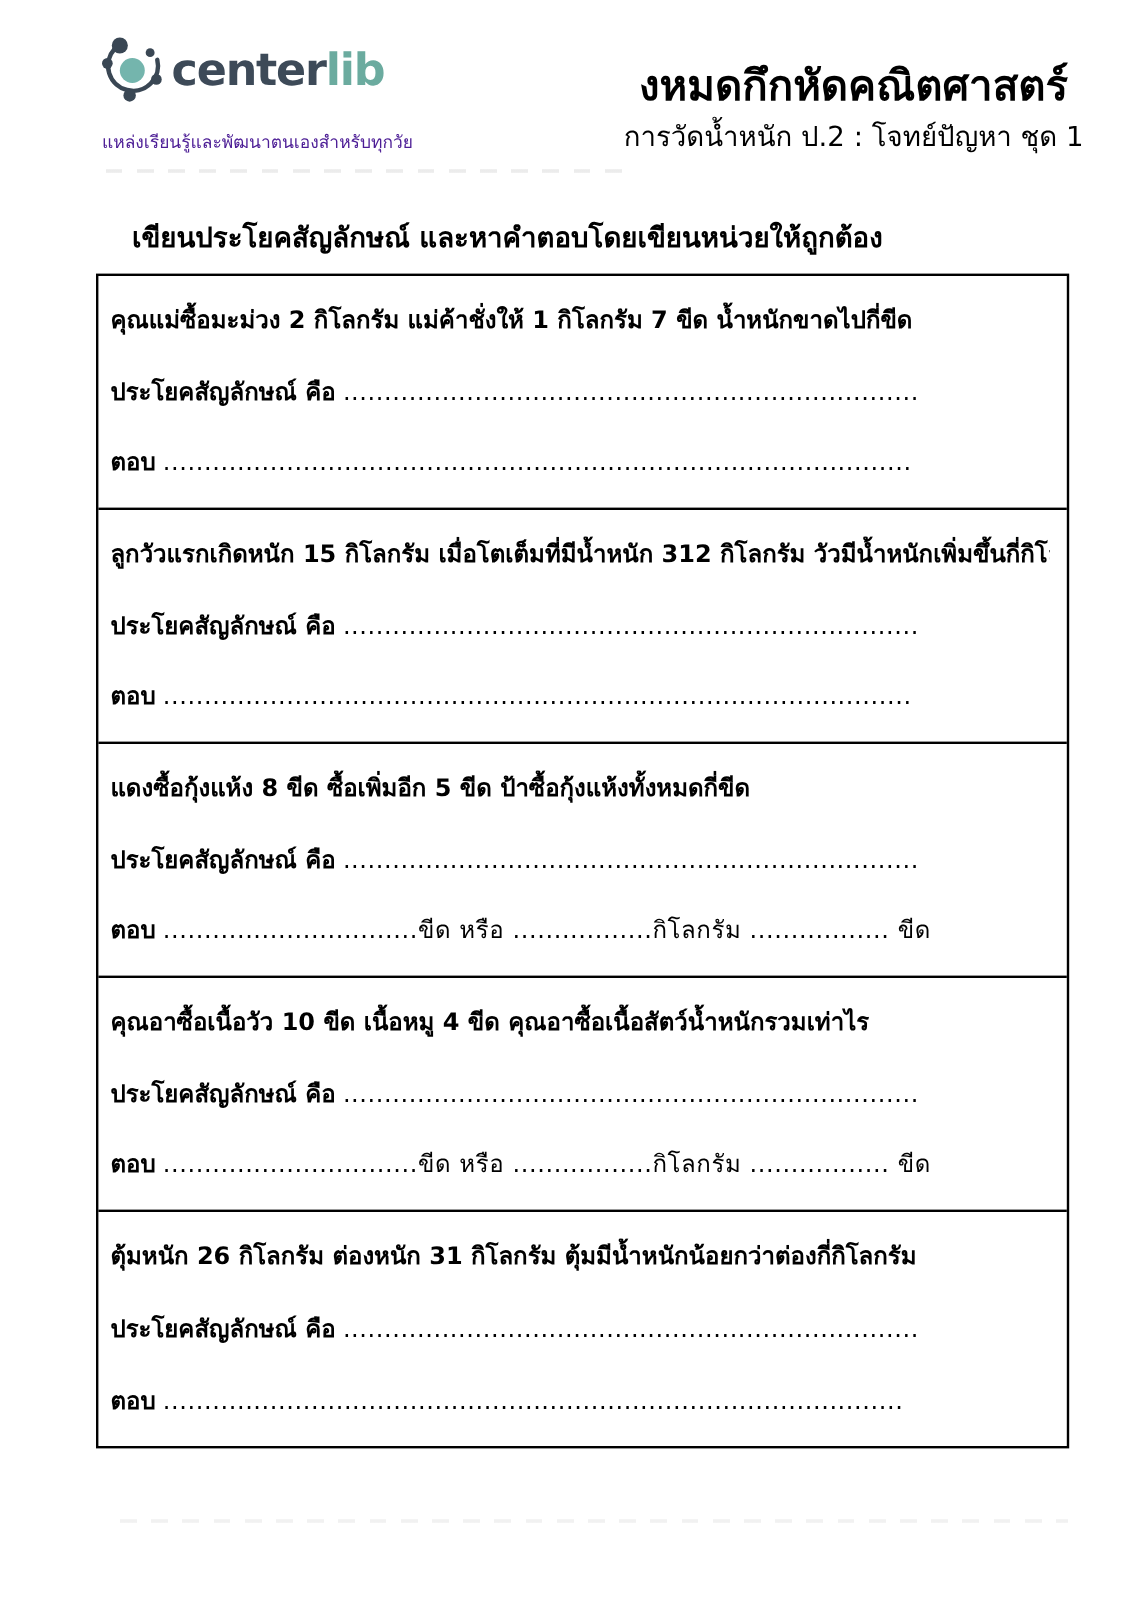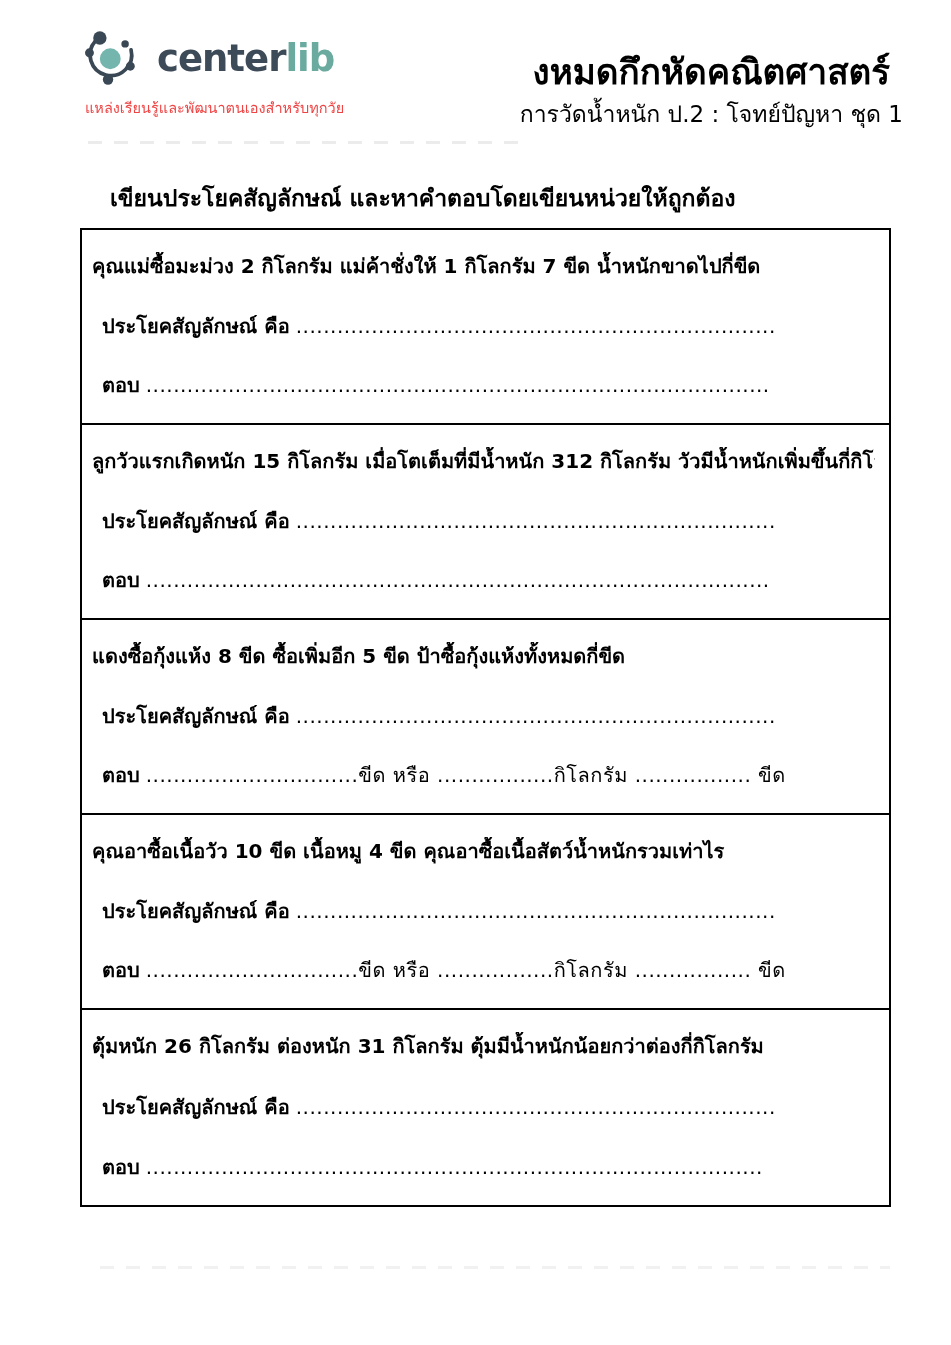--- a/index.html
+++ b/index.html
@@ -16,26 +16,26 @@
   }
 
   
   .header {
     display: flex;
     justify-content: space-between;
     align-items: flex-start;
     padding: 30px 40px 0 85px;
   }
   .logo-block { width: 270px; }
-  .logo-row { display: flex; align-items: center; gap: 20px; }
+  .logo-row { display: flex; align-items: center; gap: 6px; }
   .logo-mark { width: 52px; height: 56px; flex: 0 0 auto; }
   .brand { font-size: 37px; font-weight: 700; letter-spacing: -1px; line-height: 1; }
   .brand .primary { color: #3d4a58; }
   .brand .accent  { color: #6bab9f; }
-  .tagline { margin-top: 10px; font-size: 14.5px; color: #ef4444; white-space: nowrap; }
+  .tagline { margin-top: 20px; font-size: 14.5px; color: #4c1d95; white-space: nowrap; }
 
   .title-block { text-align: center; margin-top: 22px; margin-right: 8px; }
   .doc-title { font-size: 35px; font-weight: 700; line-height: 1.15; }
   .doc-subtitle { font-size: 23px; font-weight: 400; margin-top: 4px; }
 
   
   .ghost {
     position: absolute;
     height: 3px;
     background: repeating-linear-gradient(90deg,#dcdcdc 0 14px, transparent 14px 26px);
@@ -63,21 +63,21 @@
     height: 195px;
     display: flex;
     flex-direction: column;
     justify-content: space-between;
     padding: 22px 14px 24px 10px;
     border-bottom: 2px solid #000000;
   }
   .row:last-child { border-bottom: none; gap: 13px; }
   .q, .line { font-size: 20px; font-weight: 600; line-height: 1.4; white-space: nowrap; overflow: hidden; }
   .dots { font-weight: 400; letter-spacing: 0.5px; }
-  .line .lbl { margin-right: 6px; margin-left: 10px; }
+  .line .lbl { margin-right: 6px; }
 </style>
 </head>
 <body>
 
 <div class="page">
 
   <div class="header">
     <div class="logo-block">
       <div class="logo-row">
         <svg class="logo-mark" viewBox="0 0 70 74" xmlns="http://www.w3.org/2000/svg">

